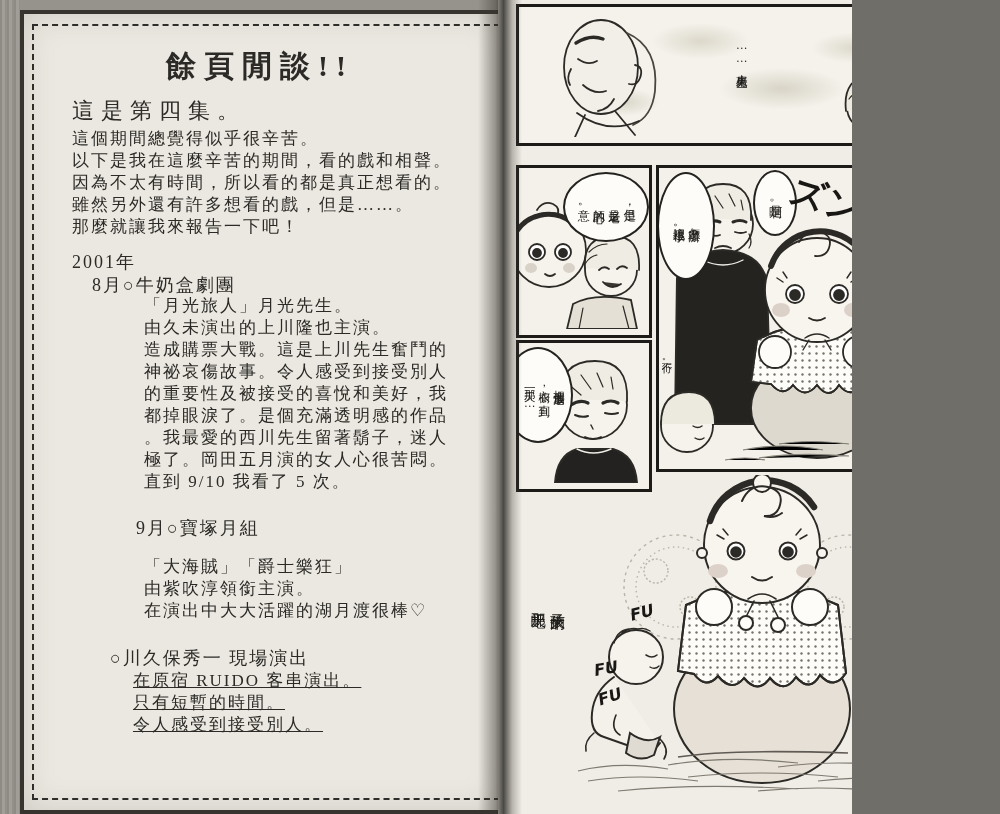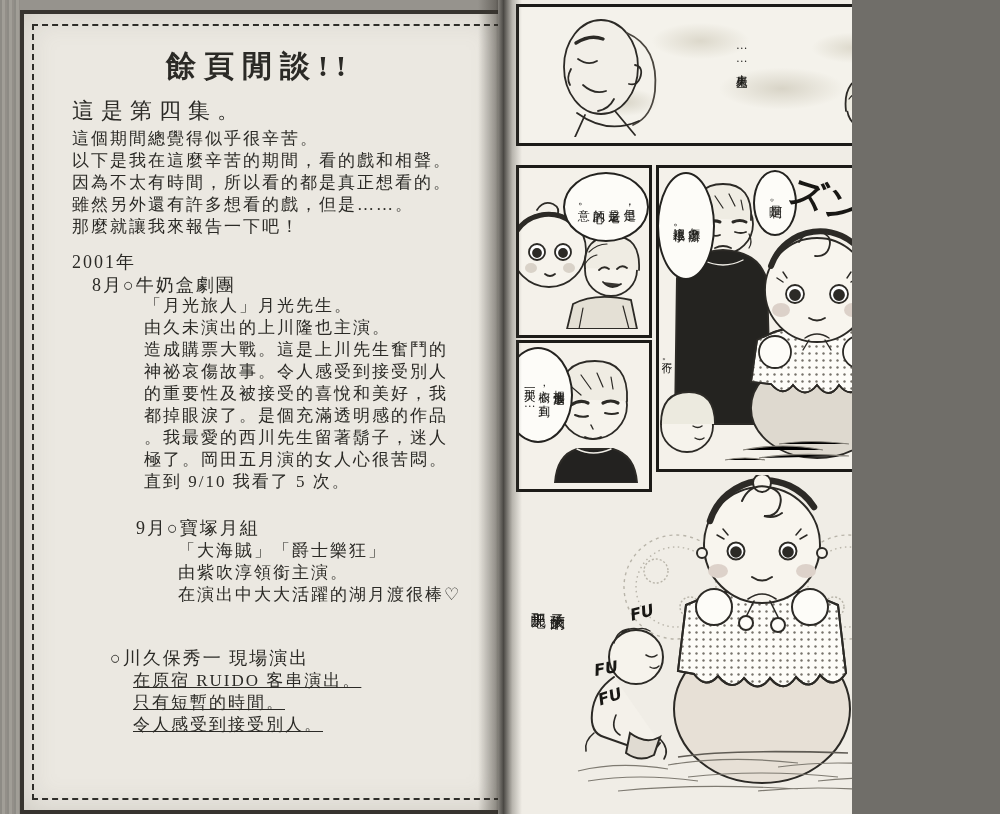--- a/index.html
+++ b/index.html
@@ -77,21 +77,21 @@
     <div>造成購票大戰。這是上川先生奮鬥的</div>
     <div>神祕哀傷故事。令人感受到接受別人</div>
     <div>的重要性及被接受的喜悅和美好，我</div>
     <div>都掉眼淚了。是個充滿透明感的作品</div>
     <div>。我最愛的西川先生留著鬍子，迷人</div>
     <div>極了。岡田五月演的女人心很苦悶。</div>
     <div>直到 9/10 我看了 5 次。</div>
   </div>
 
   <div class="lp lp-label" style="left:92px;top:516px;margin-left:44px;">9月○寶塚月組</div>
-  <div class="lp lp-lines" style="left:144px;top:540px;margin-left:34px;">
+  <div class="lp lp-lines" style="left:144px;top:556px;">
     <div>「大海賊」「爵士樂狂」</div>
     <div>由紫吹淳領銜主演。</div>
     <div>在演出中大大活躍的湖月渡很棒♡</div>
   </div>
 
   <div class="lp lp-label" style="left:110px;top:646px;">○川久保秀一 現場演出</div>
   <div class="lp lp-lines" style="left:133px;top:670px;text-decoration:underline;">
     <div>在原宿 RUIDO 客串演出。</div>
     <div>只有短暫的時間。</div>
     <div>令人感受到接受別人。</div>

